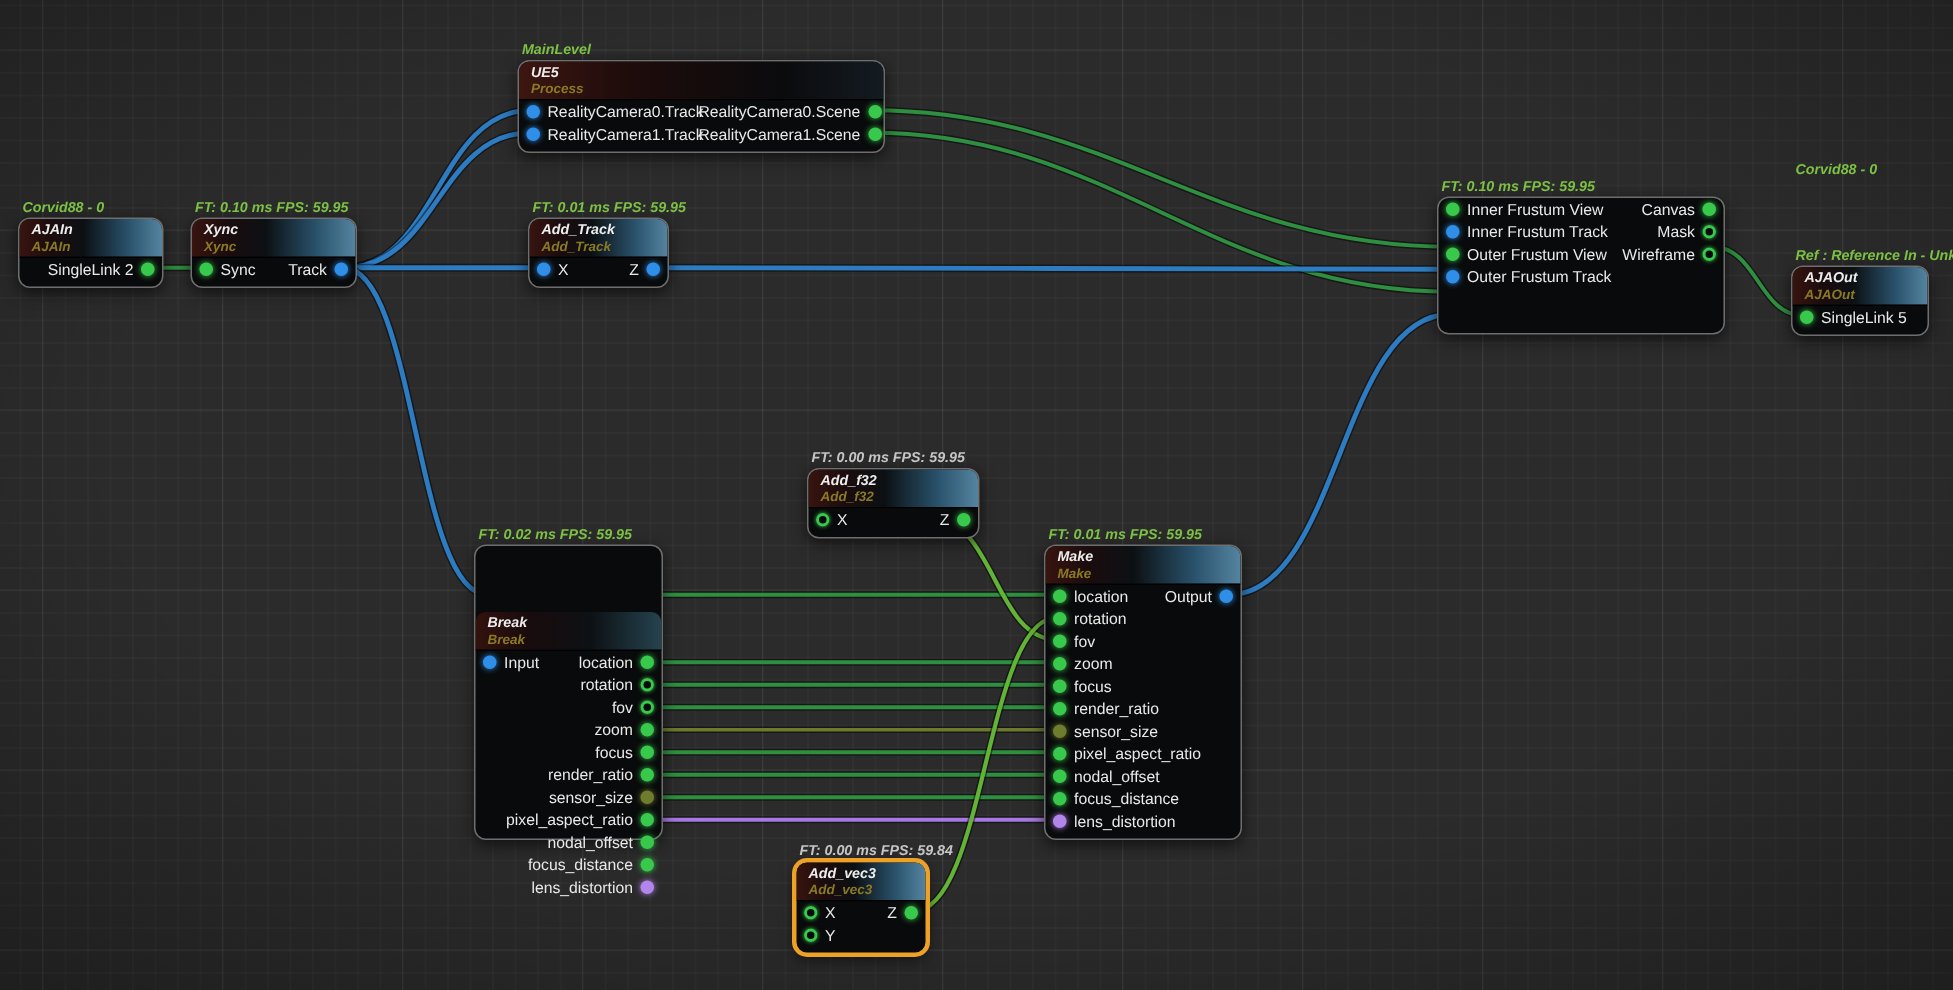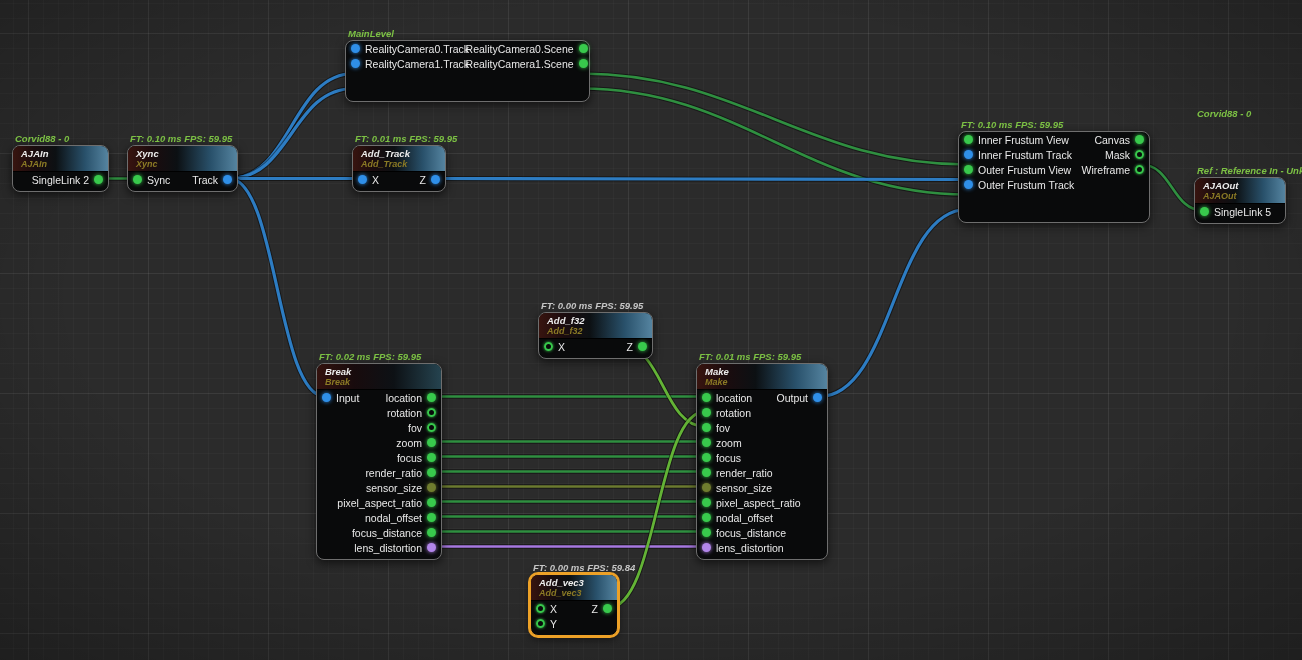--- a/index.html
+++ b/index.html
@@ -19,21 +19,21 @@
     background:radial-gradient(ellipse 80% 80% at 50% 45%, rgba(0,0,0,0) 55%, rgba(0,0,0,0.35) 100%);}
   #wires{position:absolute;left:0;top:0;z-index:1;}
   #nodes{position:absolute;left:0;top:0;z-index:2;width:100%;height:100%;pointer-events:none;}
   .node{position:absolute;box-sizing:border-box;background:#090a0b;border:1px solid #6e6e6e;
     border-radius:8px;box-shadow:0 3px 10px rgba(0,0,0,0.6);pointer-events:auto;}
   .node.selected{box-shadow:0 0 0 2px #eda127, 0 3px 10px rgba(0,0,0,0.6);border-color:#eda127;}
   .hd{height:26px;box-sizing:border-box;border-radius:7px 7px 0 0;padding:3px 0 0 8px;
     border-bottom:1px solid #000;}
   .hd-steel{background:linear-gradient(90deg,#38140f 0%,#1b0c0e 22%,#0c1013 45%,#29516b 76%,#5584a0 100%);}
   .hd-dark{background:linear-gradient(90deg,#3d1611 0%,#1e0c0b 30%,#0b0b0d 72%,#131b21 100%);}
-  .hd-dim{background:linear-gradient(90deg,#33120e 0%,#180b0d 30%,#0d1115 62%,#25434f 100%);}
+  .hd-dim{background:linear-gradient(90deg,#33120e 0%,#180b0d 30%,#0d1115 62%,#25434f 100%);margin-top:44px;}
   .ttl{font-size:9.5px;font-weight:bold;font-style:italic;color:#ededed;line-height:10px;white-space:nowrap;}
   .sub{font-size:9px;font-weight:bold;font-style:italic;color:#8b7a25;line-height:10px;white-space:nowrap;}
   .row{display:flex;align-items:center;height:15px;padding:0 5px;color:#e9e9e9;font-size:10.5px;}
   .grp{display:flex;align-items:center;gap:5px;min-width:0;}
   .grp.right{margin-left:auto;}
   .lbl{white-space:nowrap;}
   .port{width:9px;height:9px;border-radius:50%;flex:none;box-sizing:border-box;}
   .port.hollow{background:transparent !important;border:2px solid;}
   .anno{position:absolute;left:2px;bottom:100%;margin-bottom:2px;pointer-events:none;}
   .anno-line{font-size:9.5px;font-weight:bold;font-style:italic;line-height:11px;white-space:nowrap;margin-top:46px;}
@@ -120,20 +120,24 @@
             <span class="lbl">Track</span>
             <span class="port" style="background: rgb(47, 143, 232); box-shadow: rgb(47, 143, 232) 0px 0px 4px;"></span>
           </span>
         </div>
       </div>
       <div class="node" style="left: 345px; top: 40px; width: 245px; height: 62px;">
         <div class="anno">
           <div class="anno-line" style="color: rgb(124, 193, 68);">FT: 0.02 ms FPS: 59.95</div>
           <div class="anno-line" style="color: rgb(124, 193, 68);">MainLevel</div>
         </div>
+        <div class="hd hd-dark">
+          <div class="ttl">UE5</div>
+          <div class="sub">Process</div>
+        </div>
         <div class="row">
           <span class="grp">
             <span class="port" style="background: rgb(47, 143, 232); box-shadow: rgb(47, 143, 232) 0px 0px 4px;"></span>
             <span class="lbl">RealityCamera0.Track</span>
           </span>
           <span class="grp right">
             <span class="lbl">RealityCamera0.Scene</span>
             <span class="port" style="background: rgb(56, 201, 76); box-shadow: rgb(56, 201, 76) 0px 0px 4px;"></span>
           </span>
         </div>

